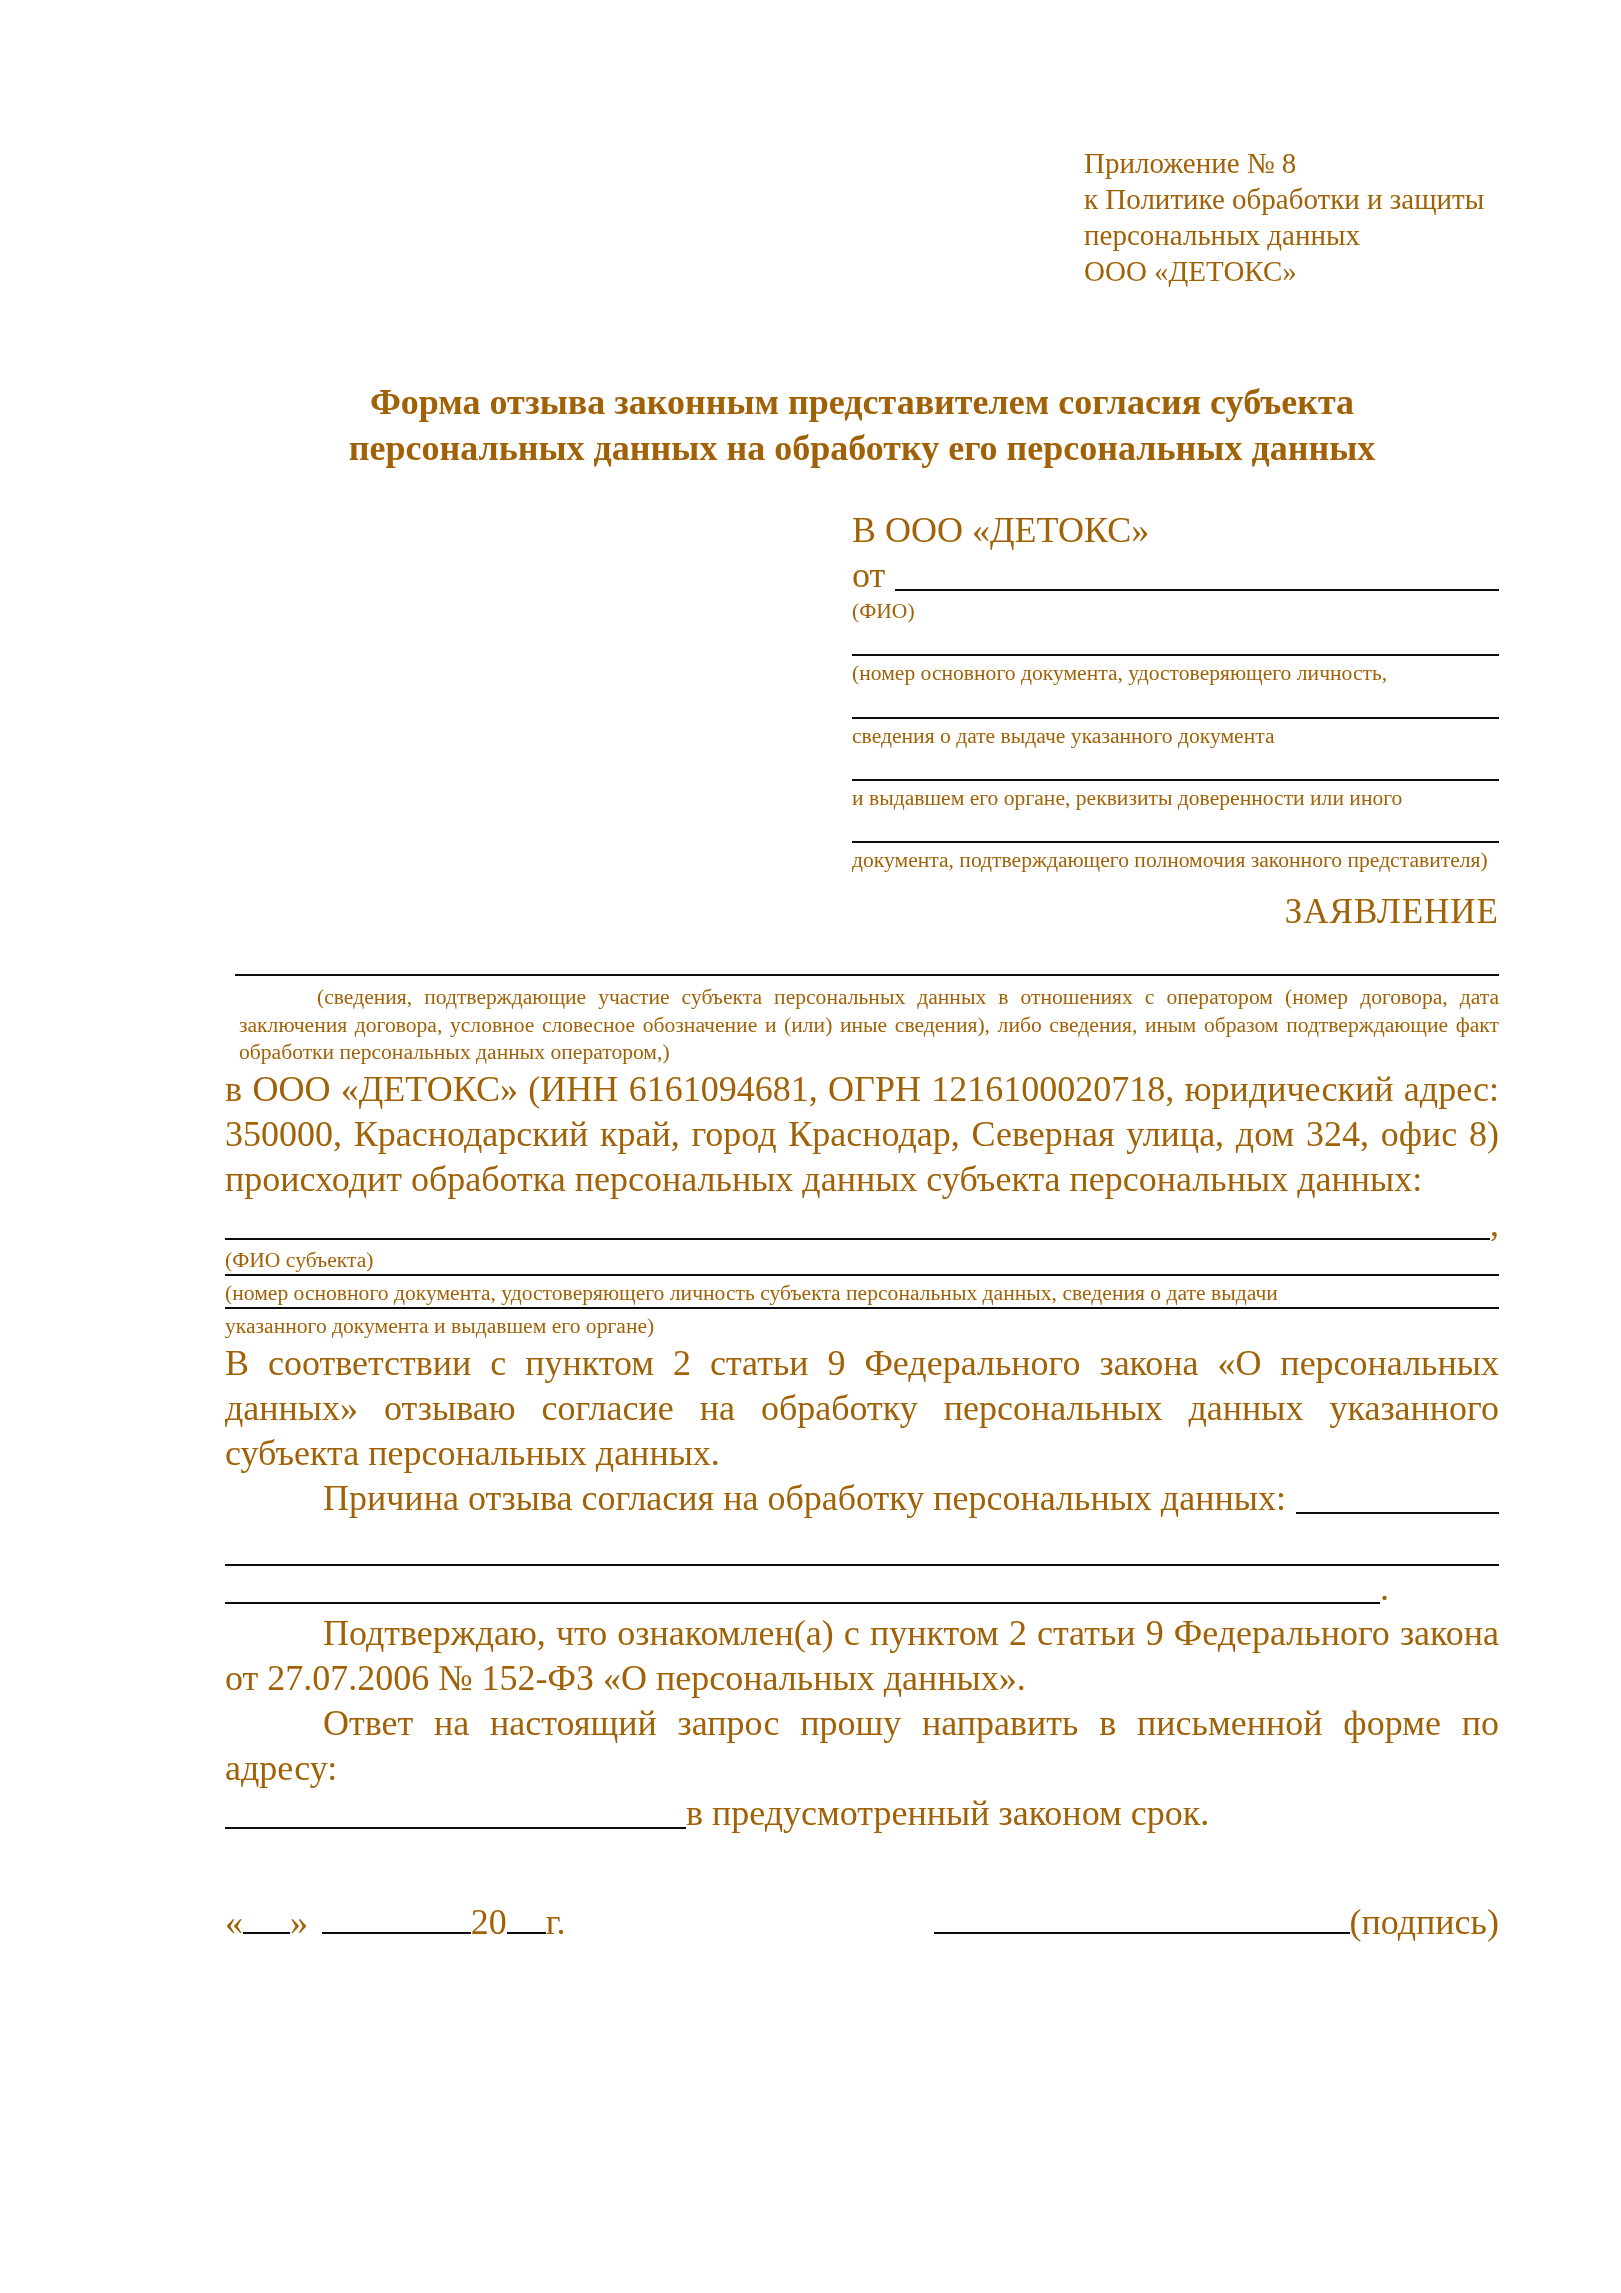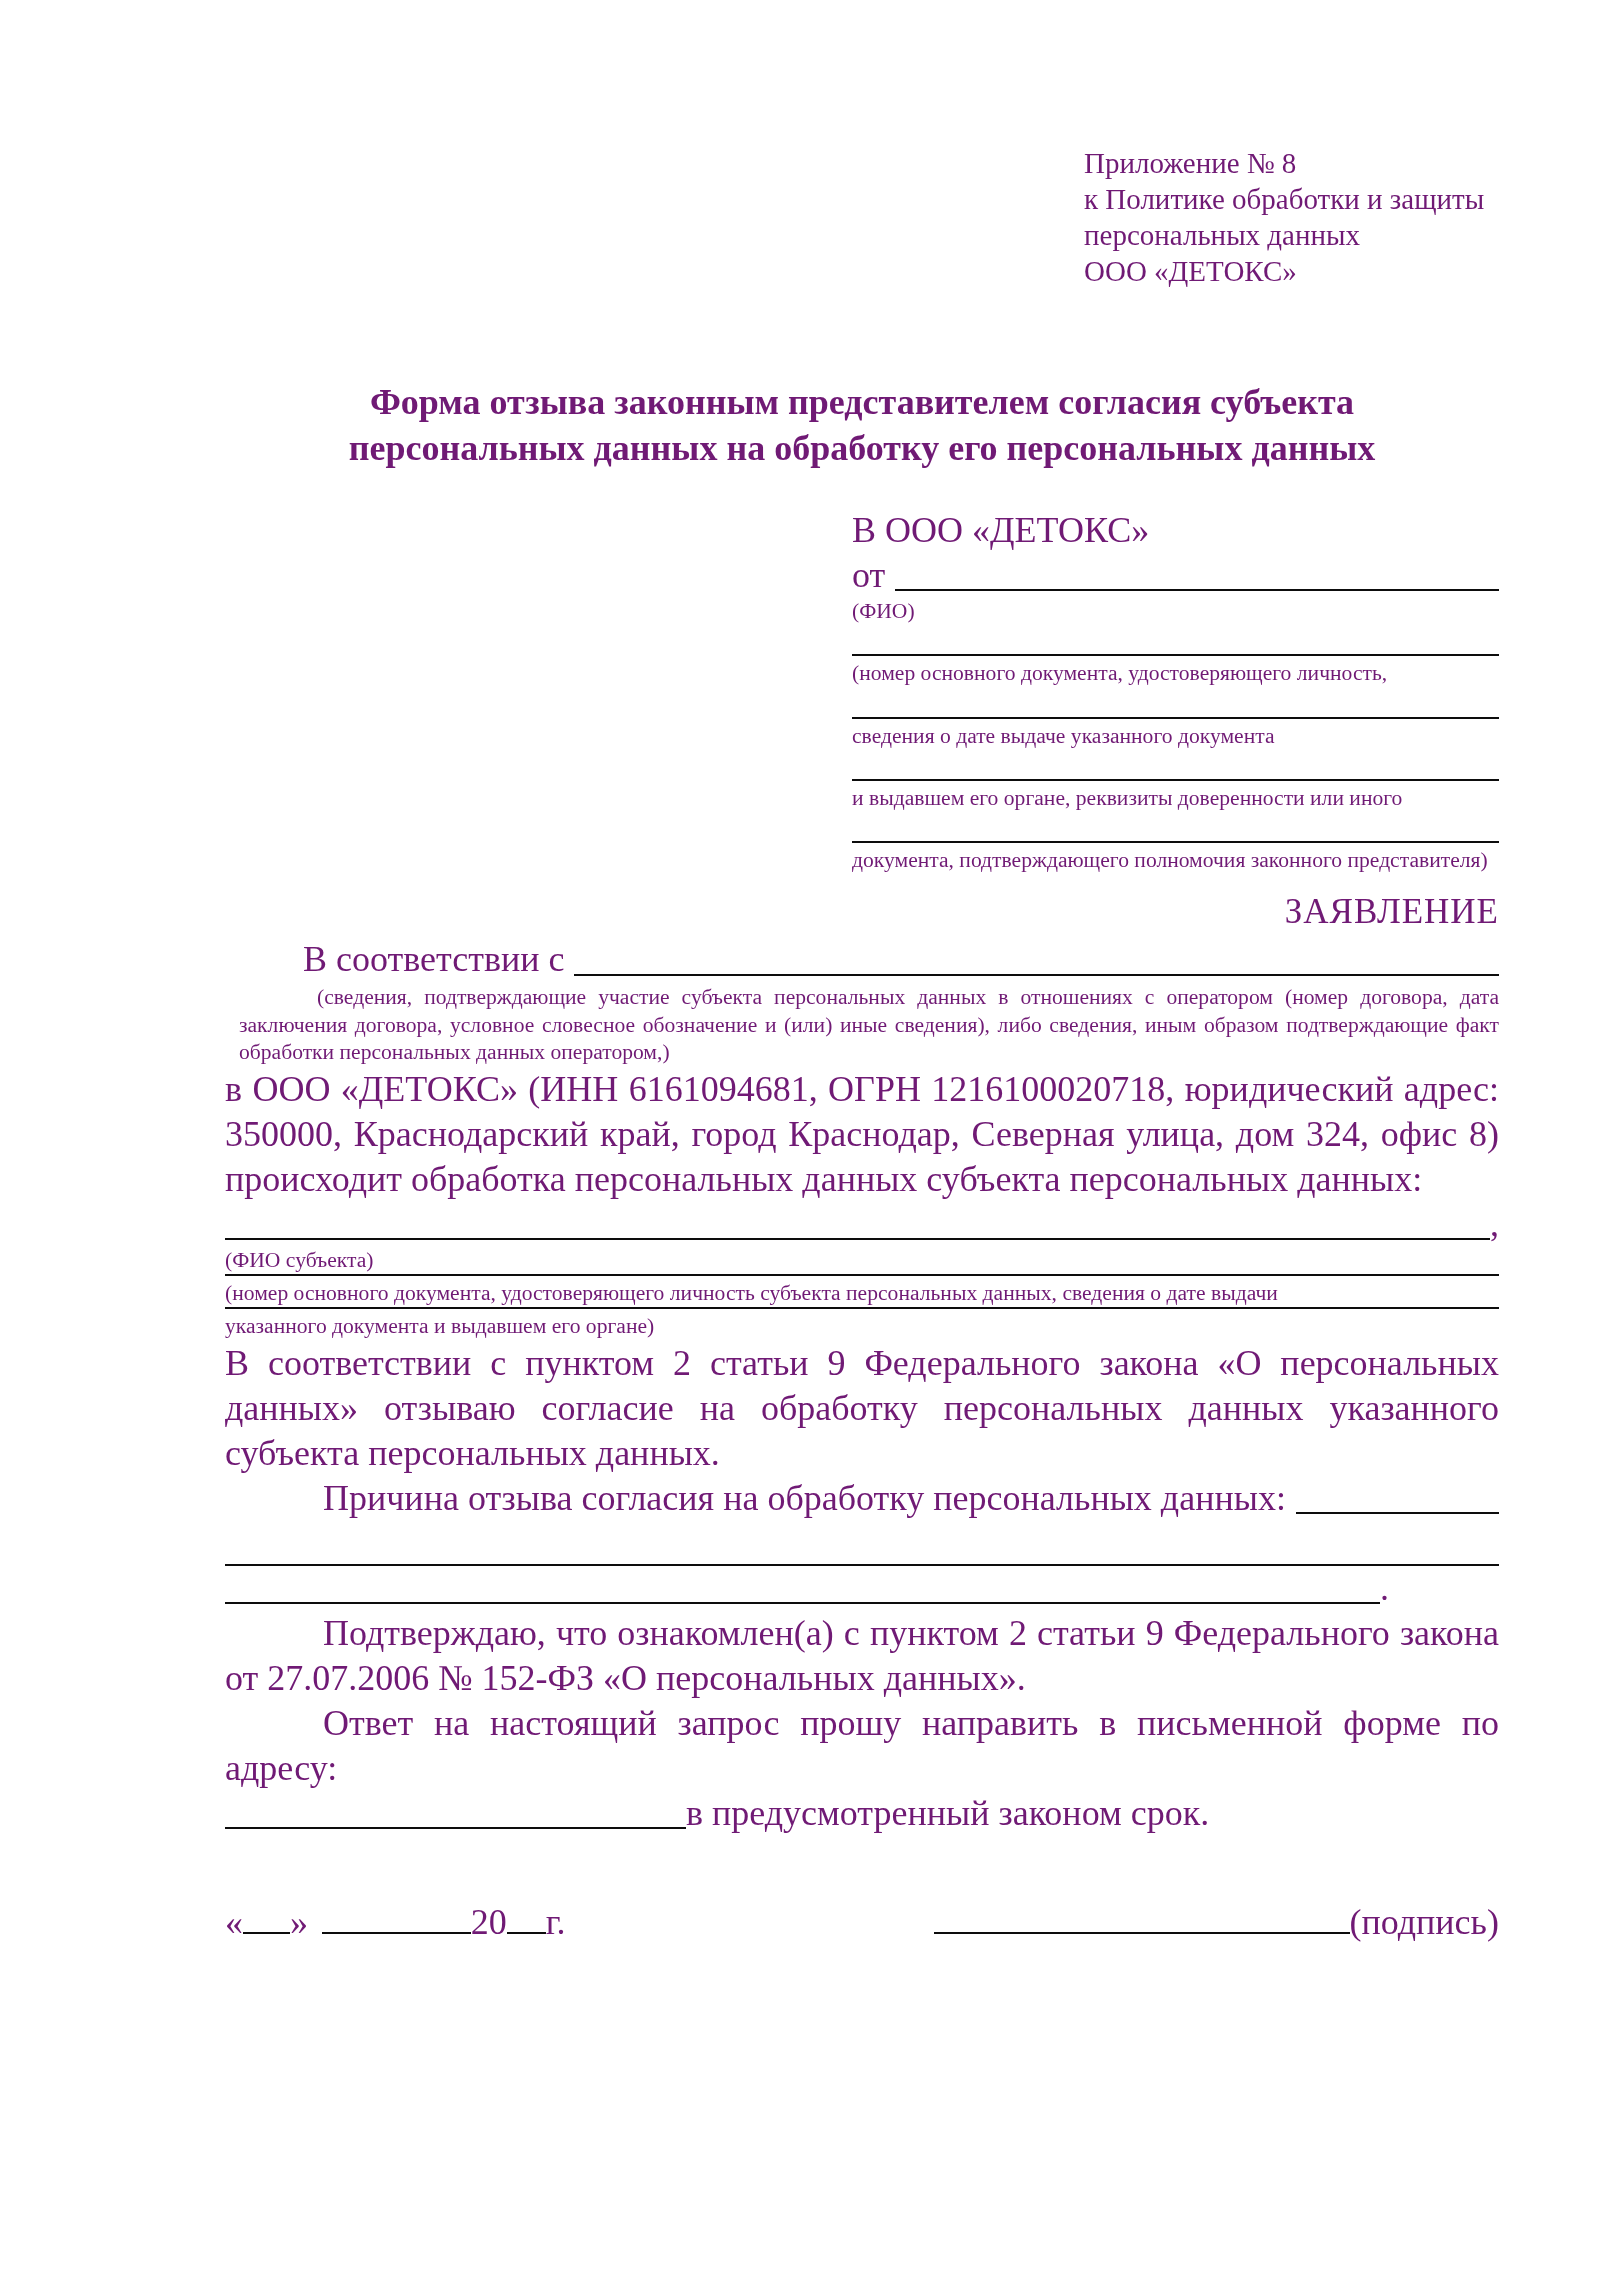--- a/index.html
+++ b/index.html
@@ -6,21 +6,21 @@
     margin: 0;
     padding: 0;
     background: #ffffff;
   }
   .page {
     position: relative;
     width: 1621px;
     height: 2294px;
     box-sizing: border-box;
     background: #ffffff;
-    color: #701a75;
+    color: #a16207;
     font-family: "Liberation Serif", "DejaVu Serif", serif;
     padding: 145px 122px 16px 225px;
     overflow: hidden;
   }
   
   .body-text { font-size: 36px; line-height: 45px; }
   .small-cap { font-size: 21.6px; line-height: 27.4px; }
   .center { text-align: left; }
   .just { text-align: justify; }
   .just-last { text-align: justify; text-align-last: justify; }
@@ -183,21 +183,20 @@
     </div>
     <div class="addr-field">
       <div class="rule"></div>
       <div class="small-cap center">документа, подтверждающего полномочия законного представителя)</div>
     </div>
   </div>
 
   <div class="statement-heading">ЗАЯВЛЕНИЕ</div>
 
   <div class="flex-row intro-row">
-    <span class="label">В соответствии с</span>
     <span class="fill"></span>
   </div>
 
   <p class="small-cap just intro-caption">(сведения, подтверждающие участие субъекта персональных данных в отношениях с оператором (номер договора, дата заключения договора, условное словесное обозначение и (или) иные сведения), либо сведения, иным образом подтверждающие факт обработки персональных данных оператором,)</p>
 
   <p class="body-text just para">в  ООО  «ДЕТОКС» (ИНН 6161094681, ОГРН 1216100020718, юридический адрес: 350000, Краснодарский край, город Краснодар, Северная улица, дом 324, офис 8) происходит обработка персональных данных субъекта персональных данных:</p>
 
   <div class="flex-row subject-row">
     <span class="fill noleft"></span>
     <span>,</span>

